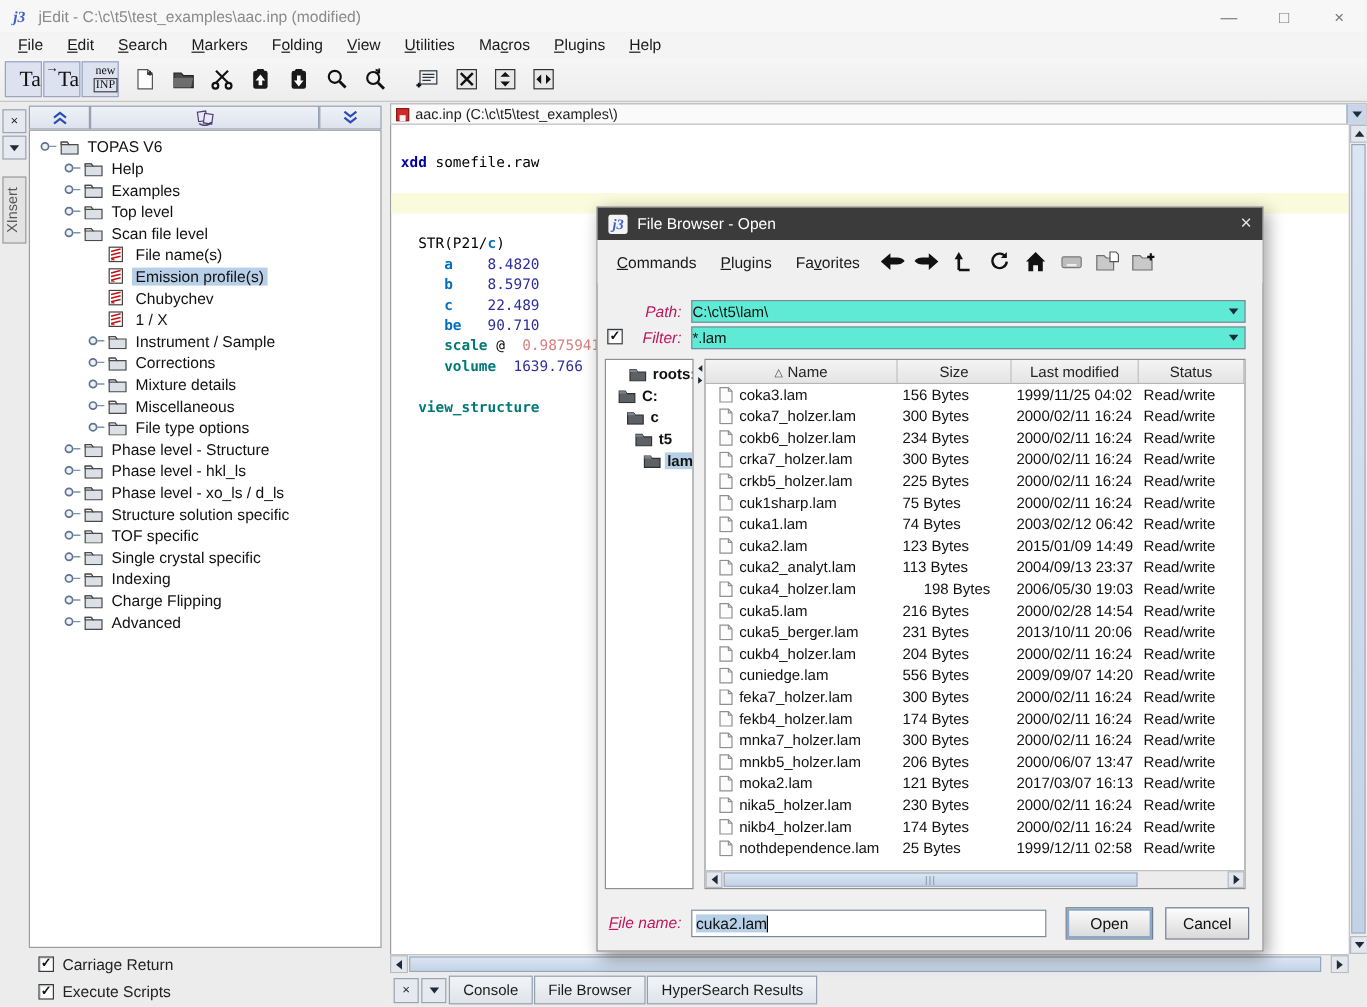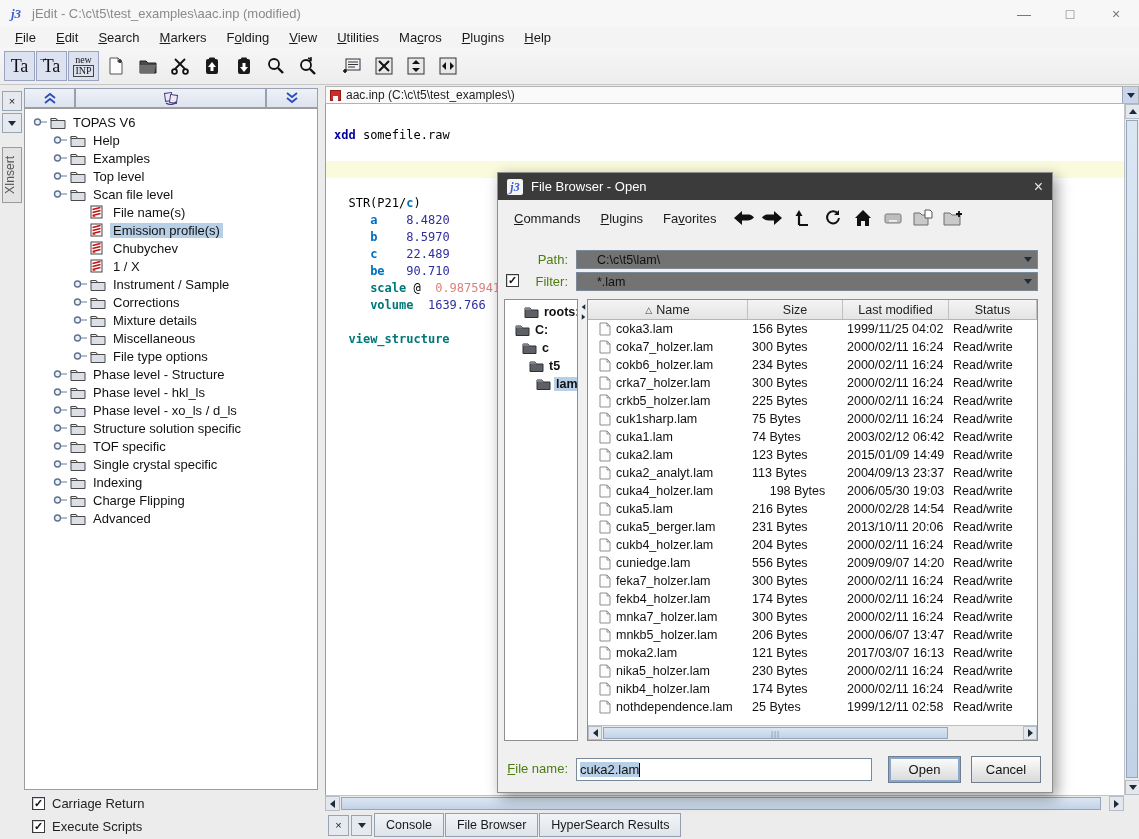--- a/index.html
+++ b/index.html
@@ -12,21 +12,21 @@
 
   
   .titlebar { left:0; top:0; width:1139px; height:27px; background:#f7f7f7; display:flex; align-items:center; padding-left:8px; }
   .jedit-logo { width:16px; height:16px; font-family:"Liberation Serif",serif; font-style:italic; font-weight:bold; color:#3c5fd0; font-size:13px; line-height:16px; text-align:center; }
   .title-text { color:#8a8a8a; margin-left:8px; font-size:13px; }
   .win-controls { margin-left:auto; display:flex; }
   .win-btn { width:46px; height:27px; display:flex; align-items:center; justify-content:center; color:#777; font-size:14px; }
   .menubar { left:0; top:27px; width:1139px; height:21px; background:#f4f4f4; display:flex; align-items:center; padding-left:5px; }
   .menu-item { padding:0 10px; height:21px; line-height:21px; color:#1a1a1a; }
   .toolbar { left:0; top:48px; width:1139px; height:37px; background:linear-gradient(#f6f6f6,#ededed); border-bottom:1px solid #c6c6c6; display:flex; align-items:center; padding-left:4px; }
-  .tbtn { width:31px; height:30px; display:flex; align-items:center; justify-content:center; margin-right:1px; }
+  .tbtn { width:31px; height:30px; display:flex; align-items:center; justify-content:flex-end; margin-right:1px; }
   .tbtn.raised { background:#dde2f1; border:1px solid #9aa4c0; }
   .ta-label { font-family:"Liberation Serif",serif; font-size:18px; color:#111; }
   .ta-arrow { position:relative; }
   .ta-arrow .arr { position:absolute; top:-1px; left:1px; font-size:11px; color:#111; }
   .newinp { font-family:"Liberation Serif",serif; font-size:10px; line-height:10px; text-align:center; }
   .newinp .inp { border:1px solid #444; padding:0 1px; display:inline-block; }
   .tgap { width:12px; }
 
   
   .left-region { left:0; top:85px; width:325px; height:754px; background:#ececec; }
@@ -78,22 +78,22 @@
   .db-tab { height:24px; padding:0 11px; border:1px solid #93a0b0; background:linear-gradient(#f2f4f7,#dfe4ea); display:flex; align-items:center; font-size:12.5px; color:#1a1a1a; margin-right:1px; }
 
   
   .dialog { left:497px; top:172px; width:556px; height:621px; background:#f0f0f0; border:1px solid #8f8f8f; box-shadow:4px 5px 14px rgba(0,0,0,0.4); z-index:10; }
   .dlg-title { left:0; top:0; width:554px; height:27px; background:#3b3b3b; color:#fff; display:flex; align-items:center; padding:0 9px; font-size:13px; }
   .dlg-logo { width:16px; height:16px; background:#f4f4f4; border-radius:2px; font-family:"Liberation Serif",serif; font-style:italic; font-weight:bold; color:#3c5fd0; font-size:12px; line-height:16px; text-align:center; margin-right:8px; }
   .dlg-close { margin-left:auto; color:#e6e6e6; font-size:16px; }
   .dlg-toolbar { left:0; top:27px; width:554px; height:36px; background:#f0f0f0; display:flex; align-items:center; padding-left:6px; }
   .dlg-menu-item { padding:0 10px; font-size:13px; color:#1a1a1a; }
   .dlg-icon-btn { width:27px; height:24px; display:flex; align-items:center; justify-content:center; margin-left:3px; }
-  .dlg-label { position:absolute; width:64px; text-align:right; font-size:13px; color:#4d7c0f; }
-  .combo { position:absolute; left:78px; width:462px; height:19px; background:#737373; border:1px solid #7b8a99; display:flex; align-items:center; padding-left:20px; font-size:12.5px; }
+  .dlg-label { position:absolute; width:64px; text-align:right; font-size:13px; color:#be185d;font-style:italic; }
+  .combo { position:absolute; left:78px; width:462px; height:19px; background:#5eead4; border:1px solid #7b8a99; display:flex; align-items:center; padding-left:0; font-size:12.5px; }
   .combo .tri-d { margin-left:auto; margin-right:5px; }
   .roots-panel { left:6px; top:126px; width:74px; height:442px; background:#fff; border:1px solid #8f8f8f; padding-top:3px; overflow:hidden; }
   .root-row { height:18px; display:flex; align-items:center; font-size:12.5px; white-space:nowrap; }
   .root-row .lbl { padding:0 2px; font-weight:bold; }
   .root-row .lbl.selected { background:#b8cfe8; }
   .dlg-split { left:81px; top:126px; width:8px; height:442px; display:flex; flex-direction:column; align-items:center; padding-top:4px; }
   .table-panel { left:89px; top:126px; width:451px; height:442px; background:#fff; border:1px solid #8f8f8f; overflow:hidden; }
   .ft-header { display:flex; height:20px; background:linear-gradient(#f4f4f4,#e4e4e4); border-bottom:1px solid #b5b5b5; }
   .ft-hcell { border-right:1px solid #c0c0c0; display:flex; align-items:center; justify-content:center; font-size:12.5px; color:#222; }
   .ft-row { display:flex; height:18px; align-items:center; }

